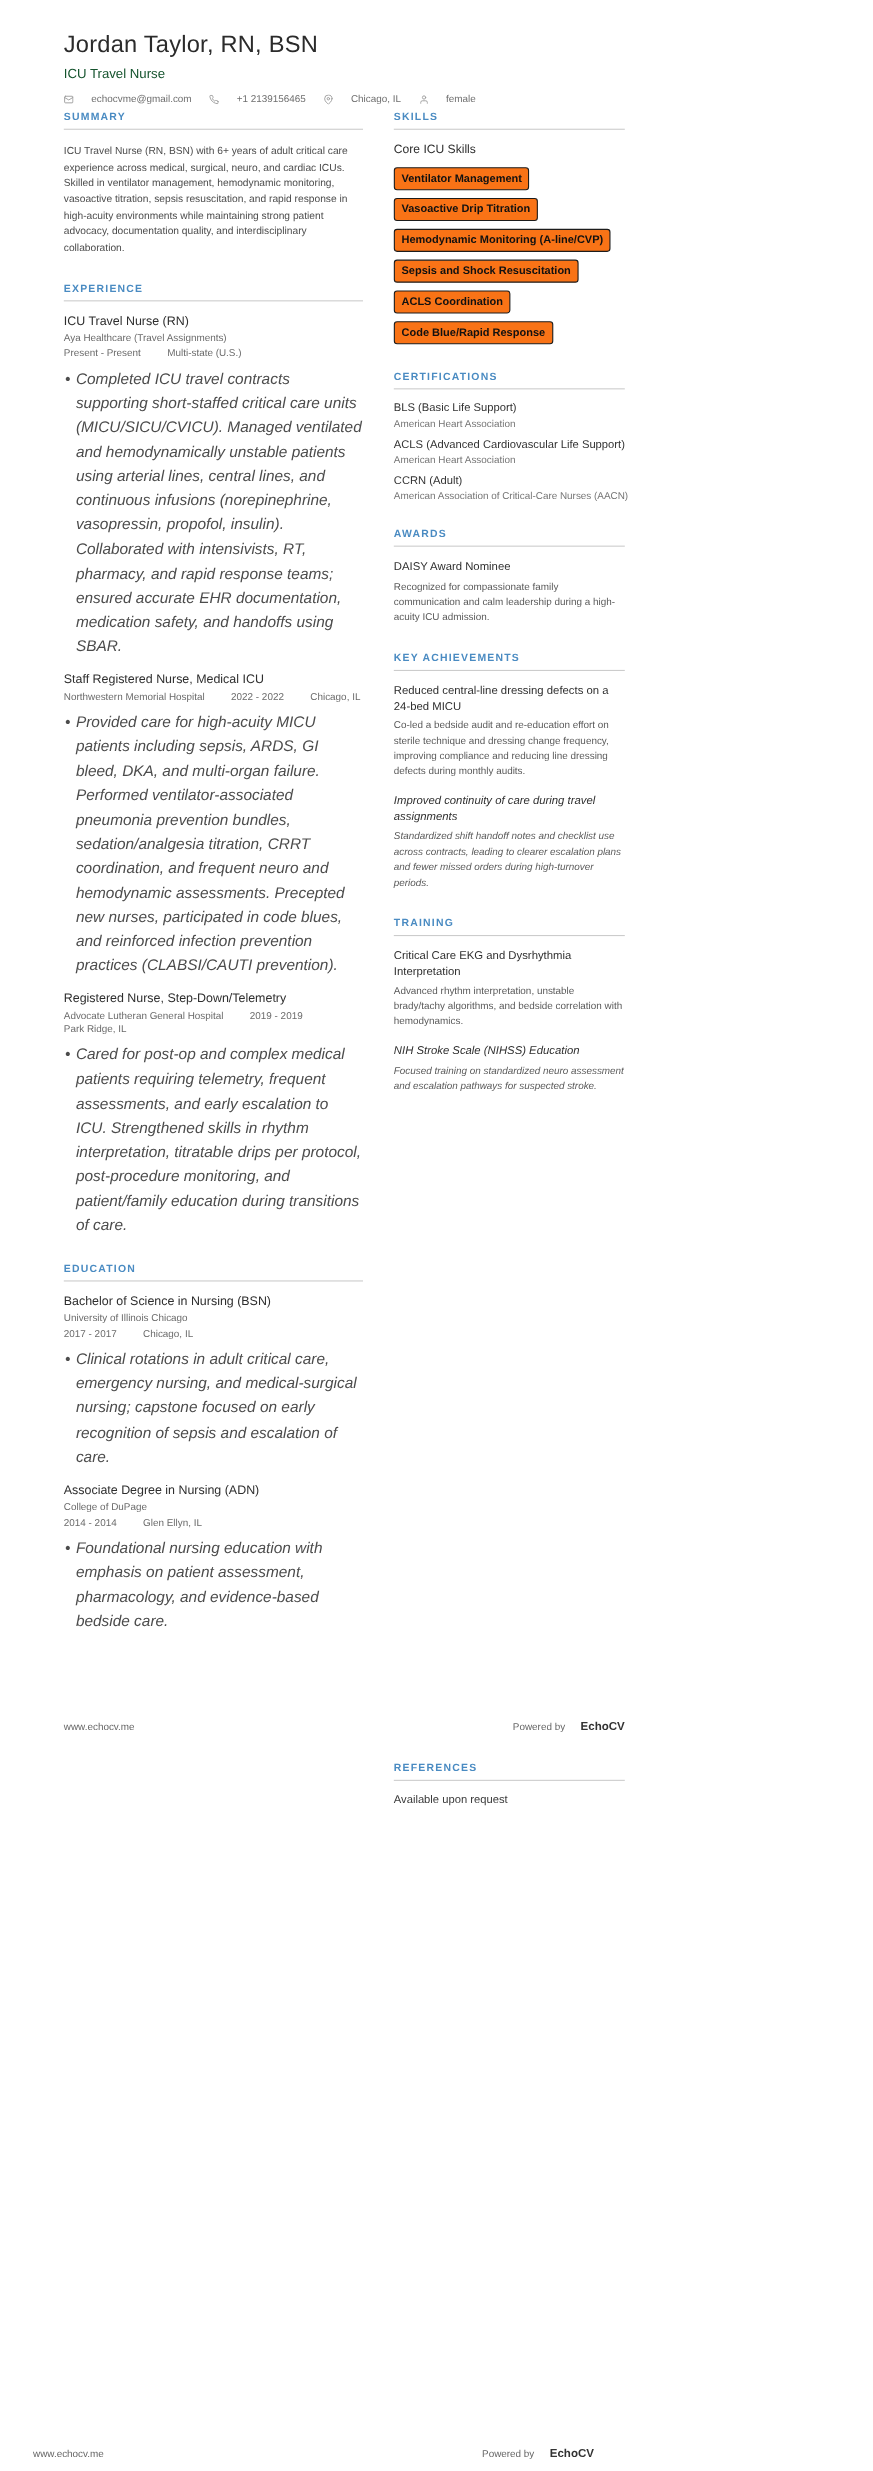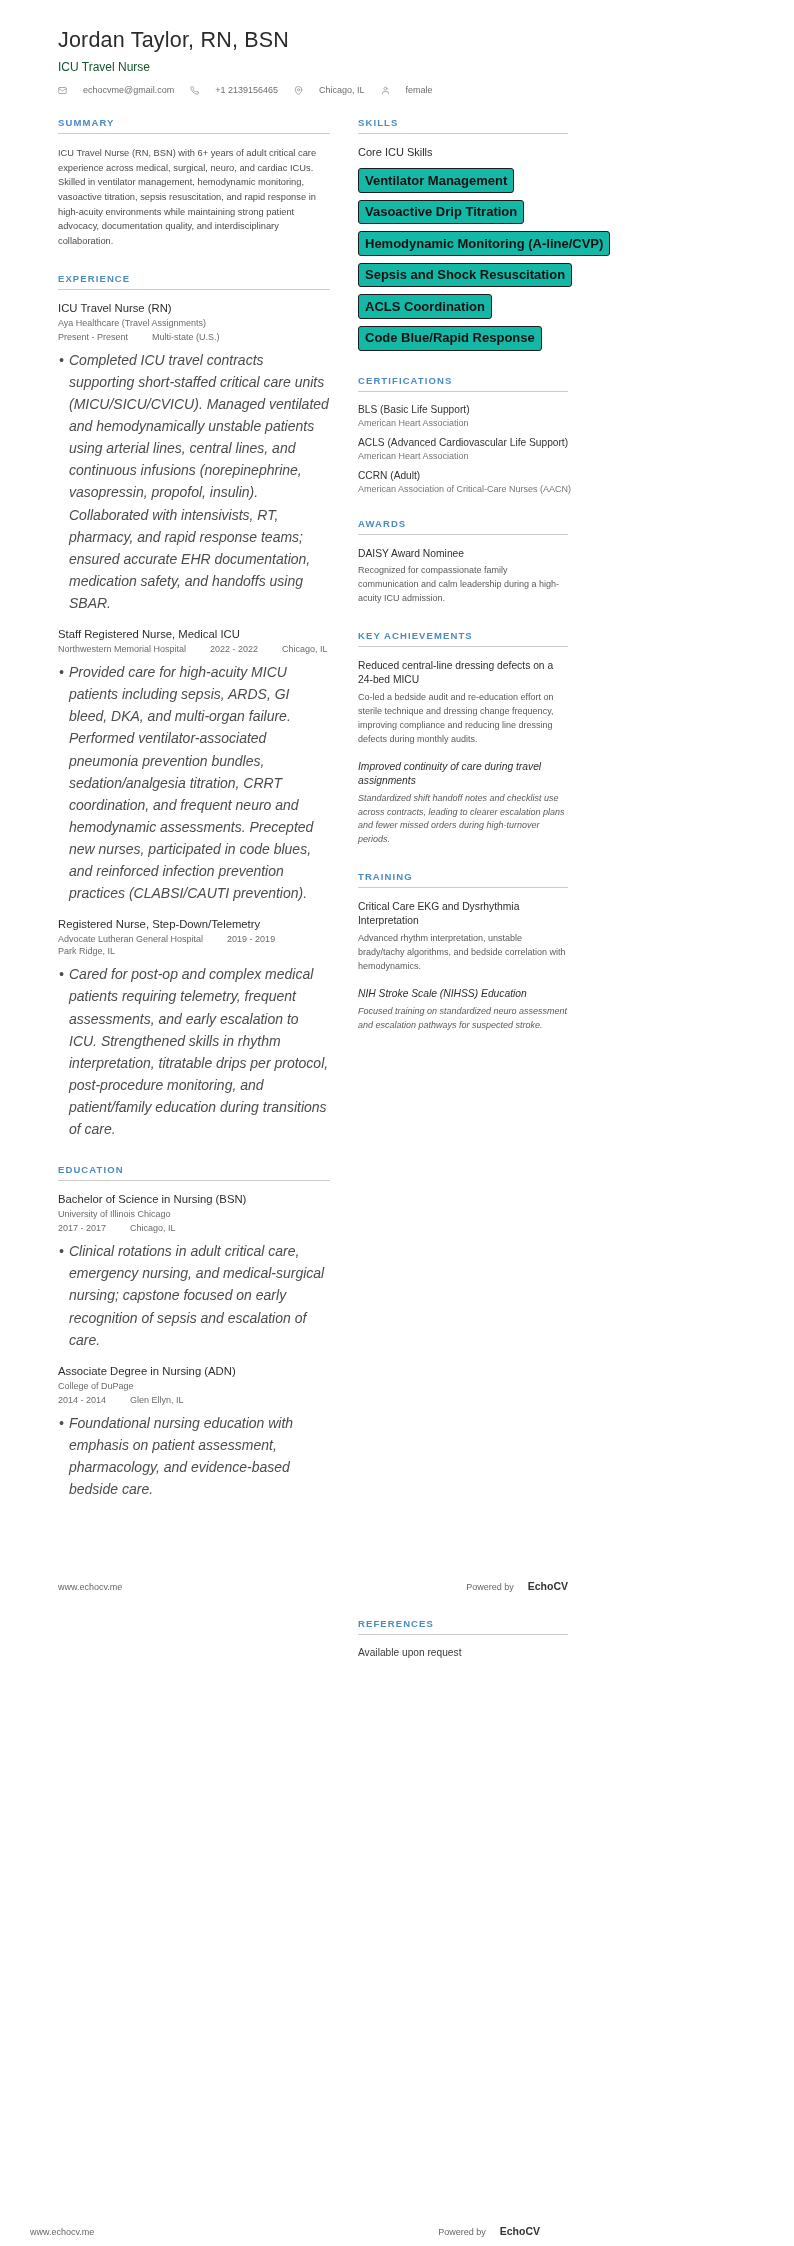--- a/index.html
+++ b/index.html
@@ -10,21 +10,21 @@
   .sheet { margin-left: 30px; width: 510px; padding-top: 28px; }
 
   
   .name { font-size: 21.5px; font-weight: 400; color: #2b2b2b; letter-spacing: 0.2px; margin: 0; }
   .headline { font-size: 12px; color: #14532d; margin-top: 7px; }
   .contacts { display: flex; align-items: center; gap: 16px; margin-top: 11px; }
   .contact { display: inline-flex; align-items: center; gap: 16px; font-size: 9px; color: #6e6e6e; }
   .contact svg { display: block; flex: none; }
 
   
-  .columns { display: flex; column-gap: 28px; margin-top: 22px; }
+  .columns { display: flex; column-gap: 28px; margin-top: 6px; }
   .col-left { width: 272px; flex: none; }
   .col-right { width: 210px; flex: none; }
   section { margin-bottom: 24px; }
 
   .sec-head { font-size: 9.5px; font-weight: 700; letter-spacing: 1.1px; color: var(--accent, #4a8bc2);
               border-bottom: 1px solid var(--rule, #cccccc); padding-bottom: 5px; margin-bottom: 12px; }
 
   .para { font-size: 9.3px; line-height: 1.58; color: #4c4c4c; margin: 0; }
 
   .job { margin-top: 0; }
@@ -32,21 +32,21 @@
   .item-title { font-size: 11.3px; color: #2e2e2e; }
   .meta-row { display: flex; flex-wrap: wrap; column-gap: 24px; row-gap: 2px; margin-top: 4px; }
   .meta { font-size: 9px; color: #6b6b6b; }
   .bullet { position: relative; padding-left: 11px; margin-top: 7px; font-size: 14px; line-height: 1.58; color: #4c4c4c; font-style: italic; }
   .bullet::before { content: "\2022"; position: absolute; left: 1px; top: 0; color: #4c4c4c; }
 
   
   .group-title { font-size: 11px; color: #2e2e2e; margin-bottom: 10px; }
   .pills { display: flex; flex-wrap: wrap; gap: 7px 6px; }
   .pill { border: 1.2px solid var(--pill-border, #1c1c1c); border-radius: 3px; padding: 3.5px 6px;
-          font-size: 13px; font-weight: 700; color: #111; line-height: 1.2; white-space: nowrap; background: #14b8a6; }
+          font-size: 10px; font-weight: 700; color: #111; line-height: 1.2; white-space: nowrap; background: #f97316; }
 
   .cert + .cert { margin-top: 9px; }
   .cert-name { font-size: 10.2px; color: #333; white-space: nowrap; }
   .cert-issuer { font-size: 9px; color: #757575; margin-top: 3px; white-space: nowrap; }
 
   .rc-item + .rc-item { margin-top: 13px; font-style: italic; }
   .rc-title { font-size: 10.3px; color: #2f2f2f; line-height: 1.35; }
   .rc-desc { font-size: 9px; line-height: 1.55; color: #5a5a5a; margin-top: 4px; }
 
   

